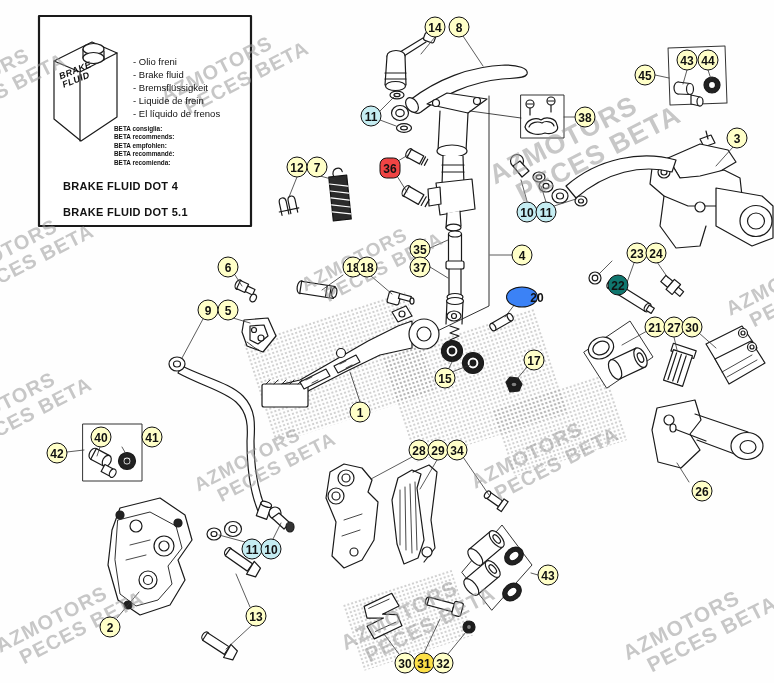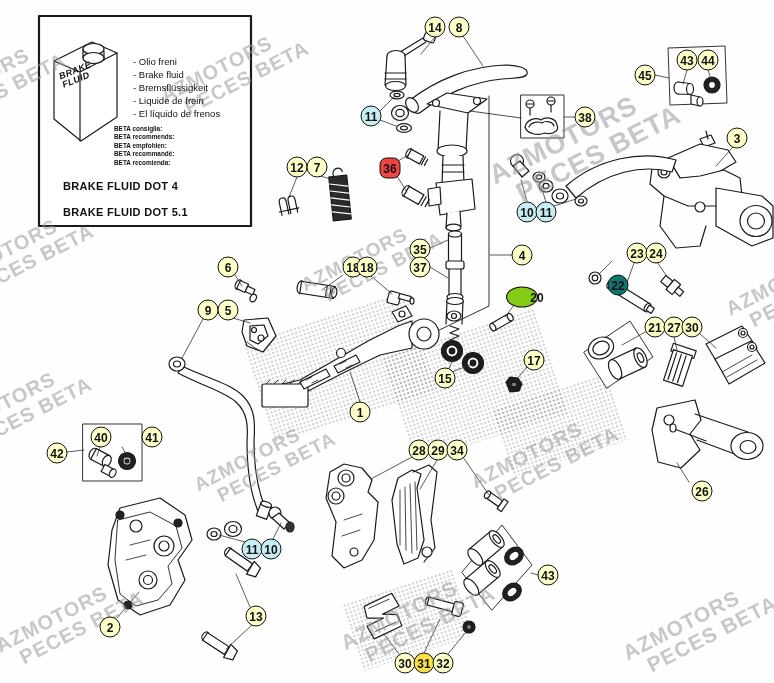--- a/index.html
+++ b/index.html
@@ -564,21 +564,21 @@
     <div class="callout" style="left: 546px; top: 212px; background: rgb(197, 237, 242);">11</div>
     <div class="callout" style="left: 420px; top: 249px; background: rgb(255, 255, 200);">35</div>
     <div class="callout" style="left: 420px; top: 267px; background: rgb(255, 255, 200);">37</div>
     <div class="callout" style="left: 522px; top: 255px; background: rgb(255, 255, 200);">4</div>
     <div class="callout" style="left: 618px; top: 253px; background: #0f766e; margin-top: 32px;">22</div>
     <div class="callout" style="left: 637px; top: 253px; background: rgb(255, 255, 200);">23</div>
     <div class="callout" style="left: 656px; top: 253px; background: rgb(255, 255, 200);">24</div>
     <div class="callout" style="left: 353px; top: 267px; background: rgb(255, 255, 200);">18</div>
     <div class="callout" style="left: 367px; top: 267px; background: rgb(255, 255, 200);">18</div>
     <div class="callout" style="left: 228px; top: 267px; background: rgb(255, 255, 200);">6</div>
-    <div class="callout" style="left: 522px; top: 297px; background: #84cc16; padding-left: 30px;">20</div>
+    <div class="callout" style="left: 522px; top: 297px; background: #3b82f6; padding-left: 30px;">20</div>
     <div class="callout" style="left: 655px; top: 327px; background: rgb(255, 255, 200);">21</div>
     <div class="callout" style="left: 674px; top: 327px; background: rgb(255, 255, 200);">27</div>
     <div class="callout" style="left: 692px; top: 327px; background: rgb(255, 255, 200);">30</div>
     <div class="callout" style="left: 208px; top: 310px; background: rgb(255, 255, 200);">9</div>
     <div class="callout" style="left: 228px; top: 310px; background: rgb(255, 255, 200);">5</div>
     <div class="callout" style="left: 445px; top: 378px; background: rgb(255, 255, 200);">15</div>
     <div class="callout" style="left: 534px; top: 360px; background: rgb(255, 255, 200);">17</div>
     <div class="callout" style="left: 360px; top: 412px; background: rgb(255, 255, 200);">1</div>
     <div class="callout" style="left: 702px; top: 491px; background: rgb(255, 255, 200);">26</div>
     <div class="callout" style="left: 101px; top: 437px; background: rgb(255, 255, 200);">40</div>

